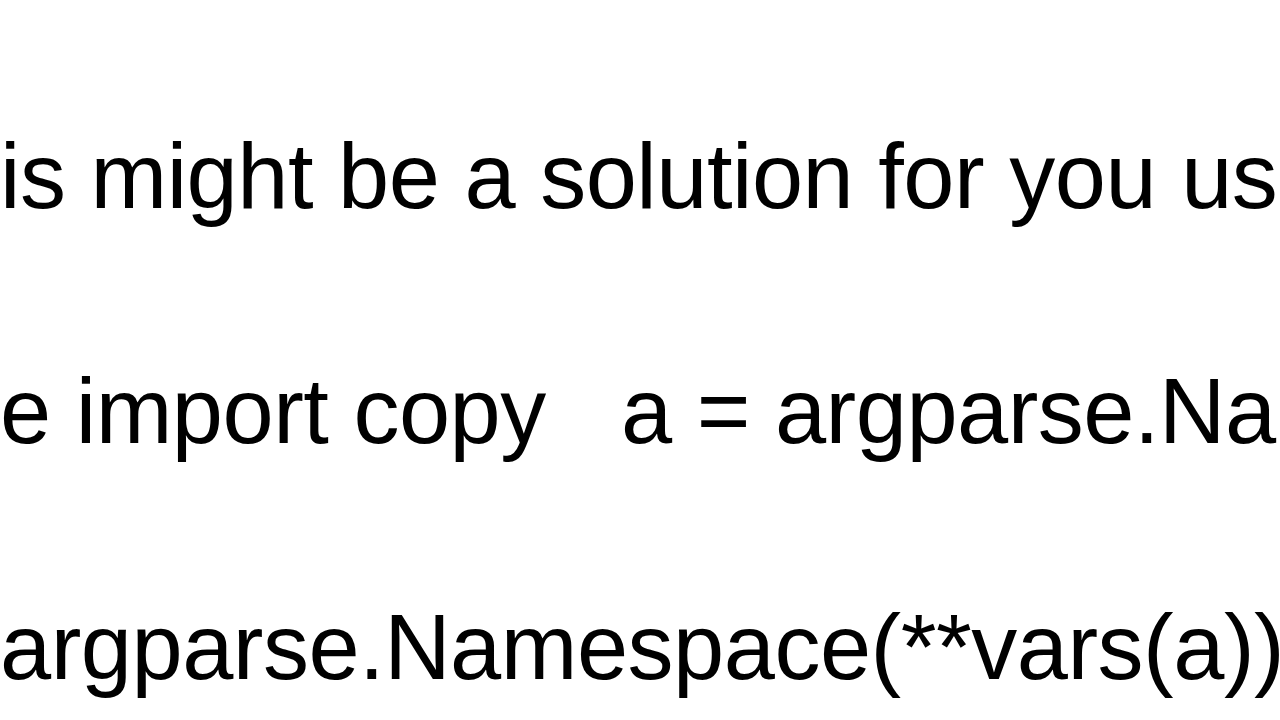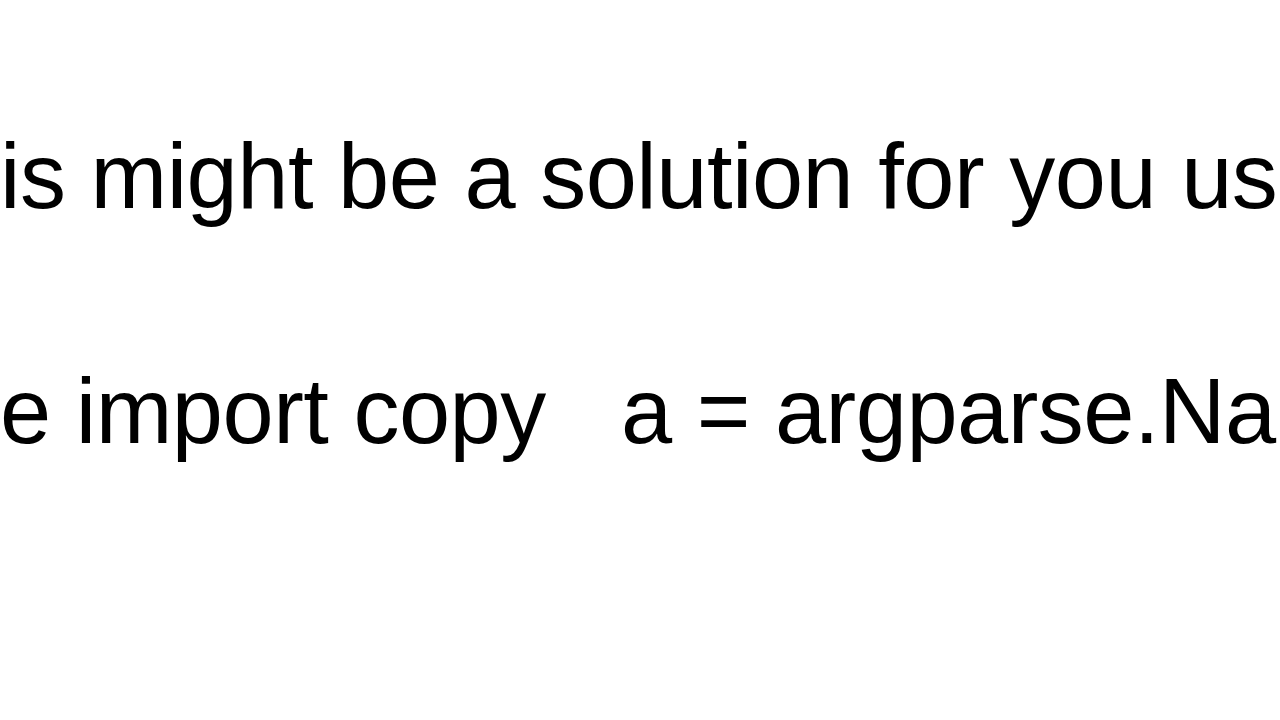--- a/index.html
+++ b/index.html
@@ -26,17 +26,18 @@
   .line {
     display: block;
   }
 </style>
 </head>
 <body>
 
 <div class="content">
 <span class="line">is might be a solution for you usi</span>
 <span class="line">e import copy   a = argparse.Nam</span>
+<span class="line">argparse.Namespace(**vars(a))</span>
 
 
 
 
 </div>
 
 </body></html>

